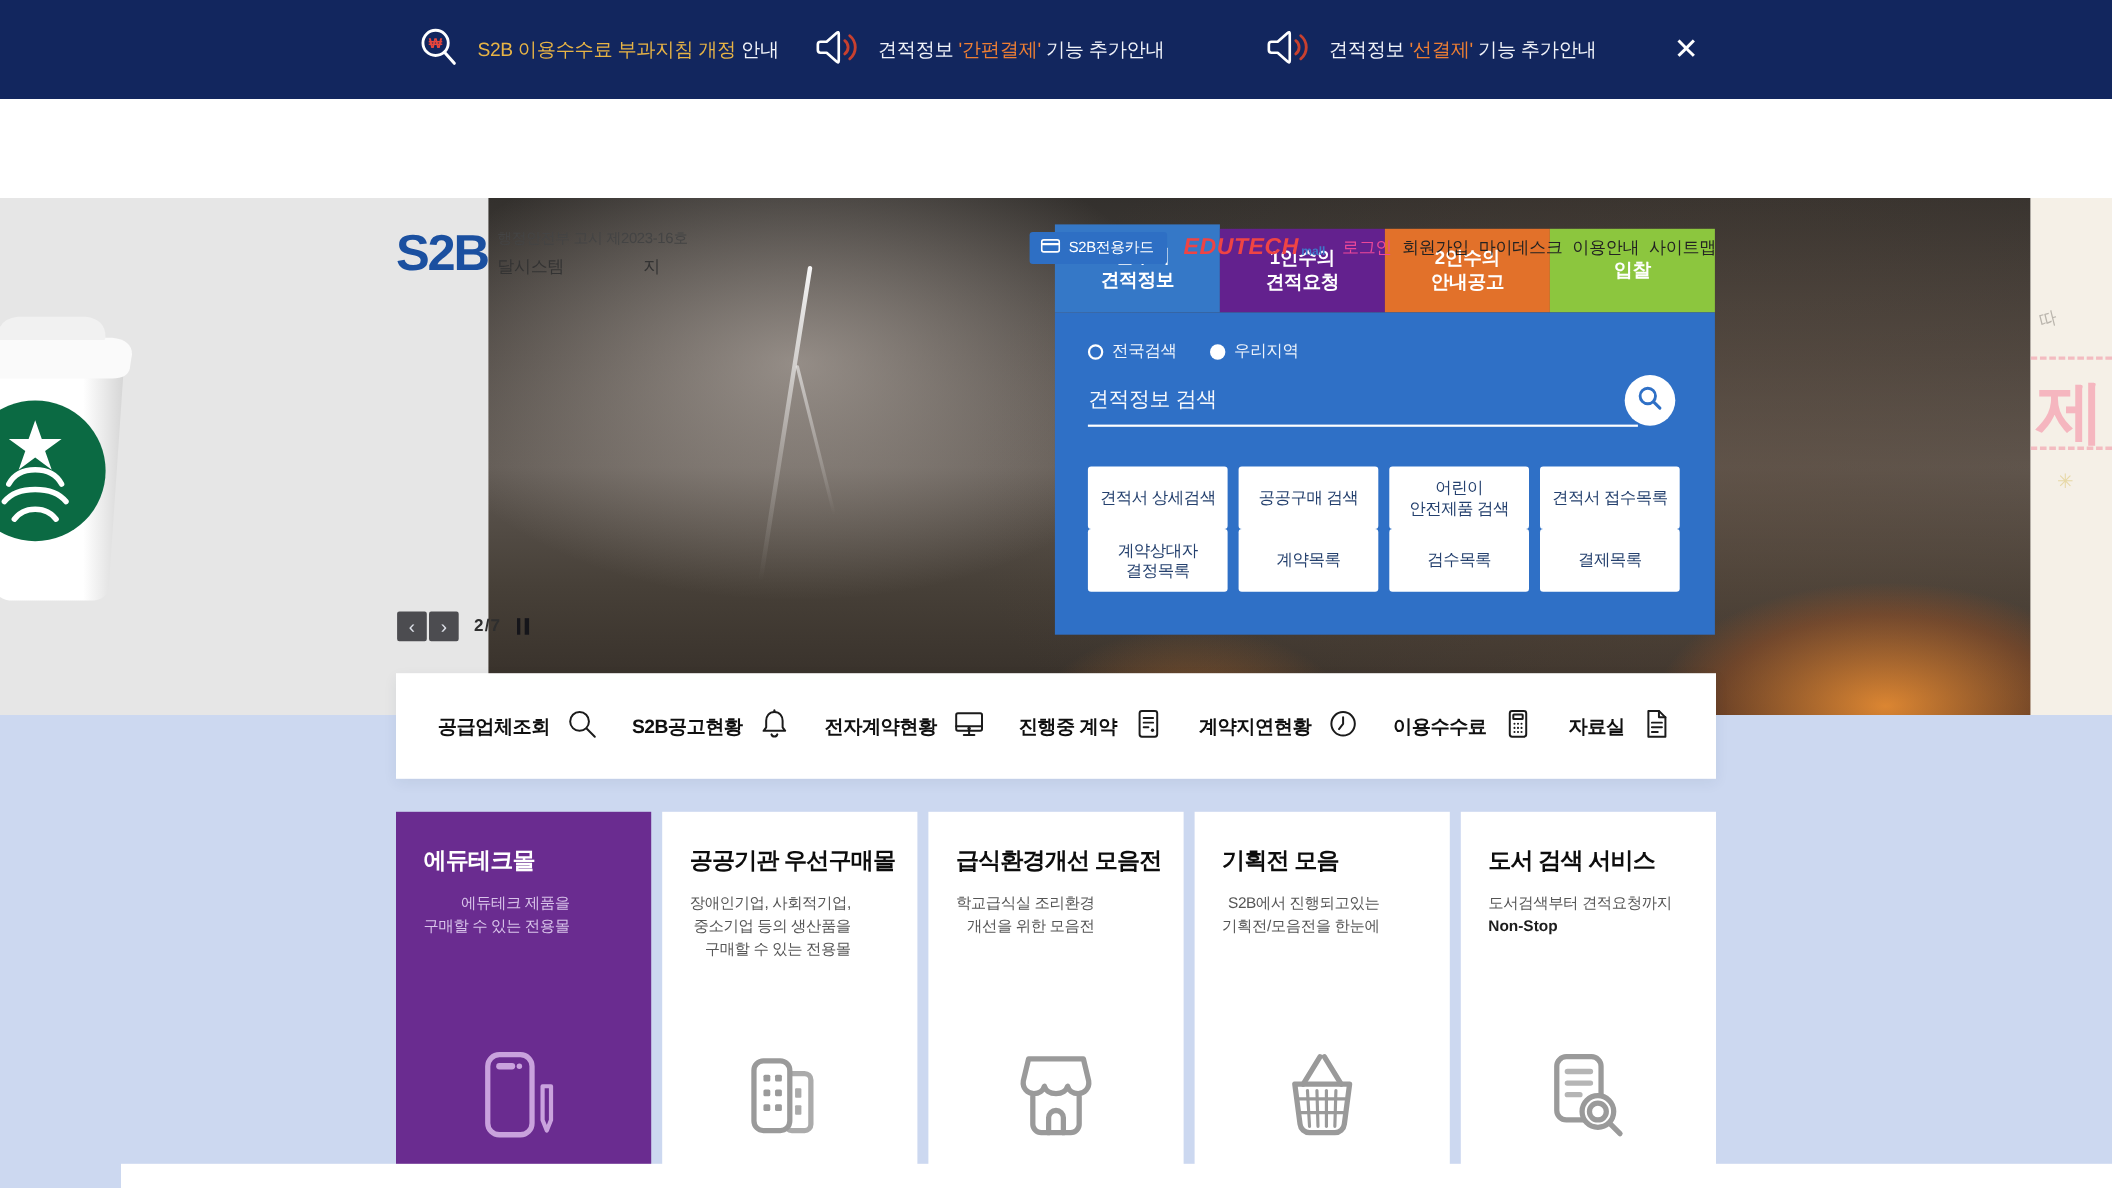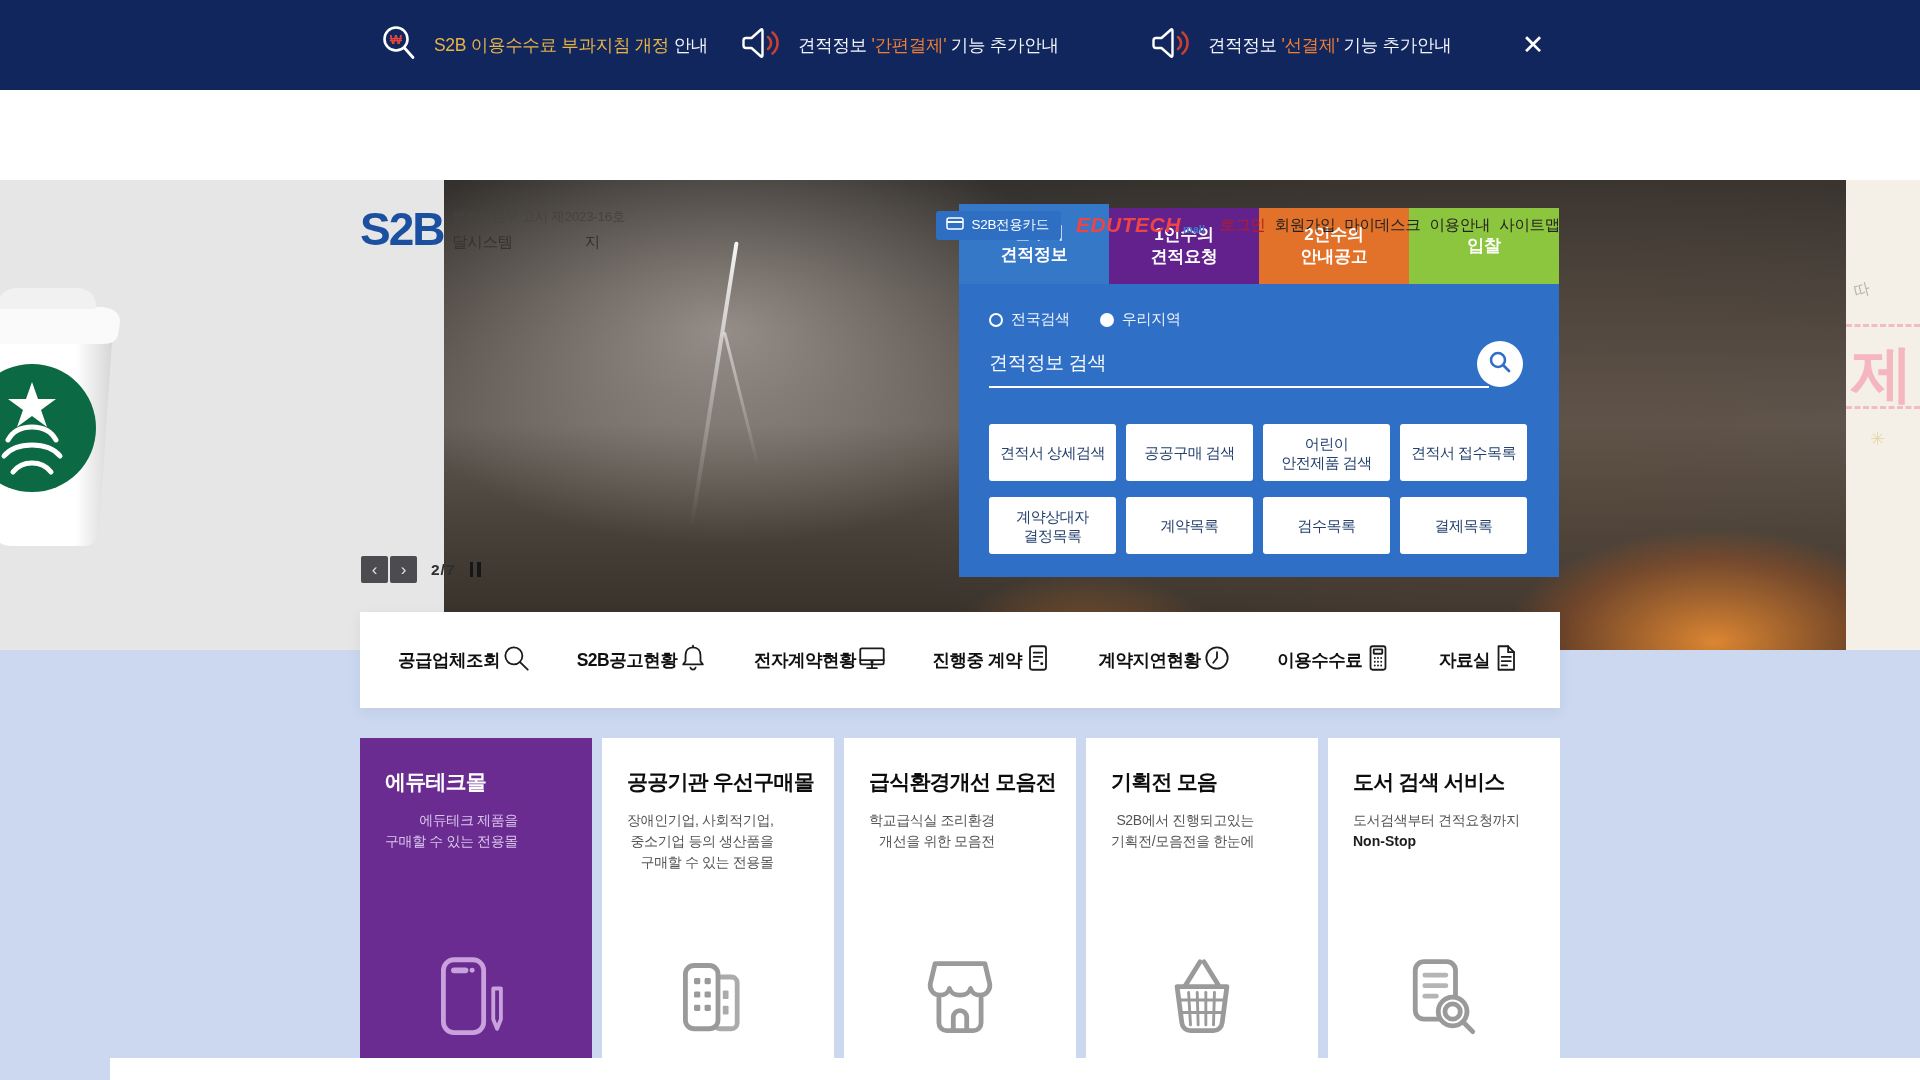--- a/index.html
+++ b/index.html
@@ -23,21 +23,21 @@
   .gov-l1 { font-size:13.5px; color:#444; letter-spacing:-0.3px; }
   .gov-l2 { margin-top:6px; font-size:15.5px; color:#333; letter-spacing:-0.3px; }
   .gov-l2 .sp-a { margin-right:72px; }
   .hnav { position:absolute; right:360px; top:90px; height:90px; display:flex; align-items:center; gap:9px; }
   .cardbtn { display:flex; align-items:center; gap:7px; background:#2e6fc4; color:#fff; font-size:13.5px;
              padding:5px 12px 6px 10px; border-radius:3px; cursor:pointer; letter-spacing:-0.3px; }
   .edutech { display:flex; align-items:flex-end; cursor:pointer; margin:0 6px; }
   .edutech .et-main { font-size:21px; font-weight:900; color:#ef4444; letter-spacing:0.5px; font-style:italic; }
   .edutech .et-sub { font-size:11px; font-weight:700; color:#3f77c9; margin-left:2px; margin-bottom:2px; }
   .hlink { font-size:15.5px; color:#222; cursor:pointer; letter-spacing:-0.3px; }
-  .hlink.login { color:#b91c1c; }
+  .hlink.login { color:#ec4899; }
 
   
   .banner { position:absolute; left:0; top:180px; width:1920px; height:470px; z-index:1; }
   .slice-left { position:absolute; left:0; top:0; width:444px; height:470px; background:#e6e6e6; overflow:hidden; }
   .cup { position:absolute; left:-48px; top:100px; }
   .photo { position:absolute; left:444px; top:0; width:1402px; height:470px; overflow:hidden;
     background:
       radial-gradient(280px 150px at 1270px 462px, rgba(247,148,51,.85), rgba(190,90,30,.35) 55%, rgba(0,0,0,0) 75%),
       radial-gradient(200px 110px at 640px 468px, rgba(240,130,40,.40), rgba(0,0,0,0) 70%),
       radial-gradient(500px 300px at 280px 150px, rgba(208,199,192,.55), rgba(0,0,0,0) 72%),
@@ -70,39 +70,39 @@
   .radio .rdot { width:14px; height:14px; border-radius:50%; }
   .radio .rdot.hollow { border:2.5px solid #fff; background:transparent; }
   .radio .rdot.filled { background:#fff; }
   .radio .rlabel { font-size:15px; color:#eef3fb; letter-spacing:-0.3px; }
   .search-ph { position:absolute; left:30px; top:66px; width:470px; font-size:19px; color:rgba(255,255,255,.96);
                letter-spacing:-0.3px; cursor:text; }
   .search-line { position:absolute; left:30px; top:102px; width:500px; border-bottom:2px solid #fff; }
   .search-btn { position:absolute; left:518px; top:57px; width:46px; height:46px; border-radius:50%; background:#fff;
                 display:flex; align-items:center; justify-content:center; cursor:pointer; }
   .btn-grid { position:absolute; left:30px; top:140px; width:540px; display:grid;
-              grid-template-columns:repeat(4,127px); grid-auto-rows:57px; gap:16px 10px; }
+              grid-template-columns:repeat(4,127px); grid-auto-rows:57px; gap:0 10px; }
   .qbtn { background:#fff; border-radius:3px; display:flex; align-items:center; justify-content:center; text-align:center;
           font-size:15px; color:#24406e; letter-spacing:-0.5px; line-height:19px; white-space:pre-line; cursor:pointer; }
 
   
   .carousel { position:absolute; left:361px; top:376px; display:flex; align-items:center; z-index:4; }
   .cbtn { width:27px; height:27px; background:#4c4c50; color:#dfe2ea; display:flex; align-items:center; justify-content:center;
           font-size:17px; cursor:pointer; border-radius:2px; }
   .cbtn + .cbtn { margin-left:2px; }
   .cpage { margin-left:14px; font-size:15.5px; color:#2e2e2e; font-weight:700; letter-spacing:1px; }
   .cpause { margin-left:14px; display:flex; gap:4px; cursor:pointer; }
   .cpause i { display:block; width:3.5px; height:15px; background:#15151a; }
 
   
   .belowbg { position:absolute; left:0; top:650px; width:1920px; height:430px; background:#ccd8f0; z-index:0; }
   .quickbar { position:absolute; left:360px; top:612px; width:1200px; height:96px; background:#fff; z-index:5;
               display:flex; align-items:center; justify-content:space-between; padding:0 38px;
               box-shadow:0 4px 12px rgba(30,50,90,.07); }
-  .qm-item { display:flex; align-items:center; cursor:pointer; }
+  .qm-item { display:flex; align-items:center; gap:13px; cursor:pointer; }
   .qm-item .qm-label { font-size:17.5px; font-weight:700; color:#101010; letter-spacing:-0.5px; }
 
   .cards { position:absolute; left:360px; top:738px; width:1200px; height:332px; z-index:5;
            display:grid; grid-template-columns:repeat(5,1fr); gap:10px; }
   .card { position:relative; background:#fff; cursor:pointer; overflow:hidden; }
   .card.purple { background:#6a2c90; }
   .card .c-title { position:absolute; left:25px; top:30px; font-size:21px; font-weight:800; color:#0d0d0d; letter-spacing:-0.8px; }
   .card.purple .c-title { color:#fff; }
   .card .c-desc { position:absolute; left:25px; top:72px; font-size:14px; line-height:21px; color:#555;
                   letter-spacing:-0.4px; white-space:pre-line;text-align:right; }

